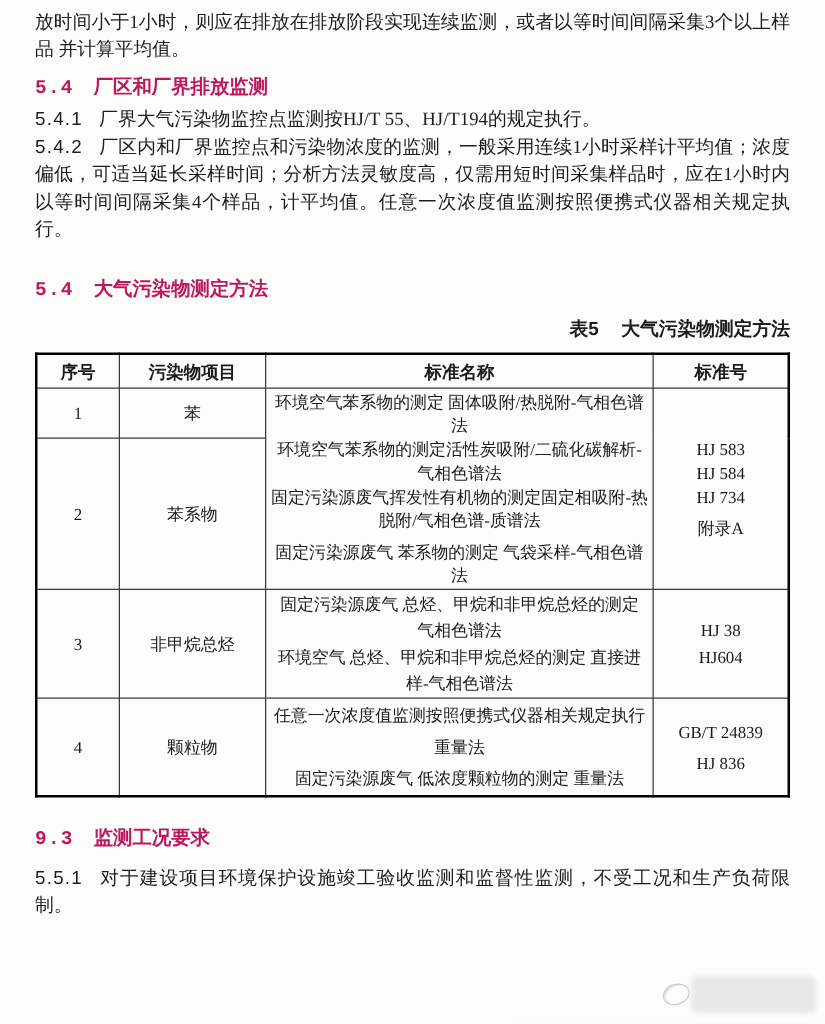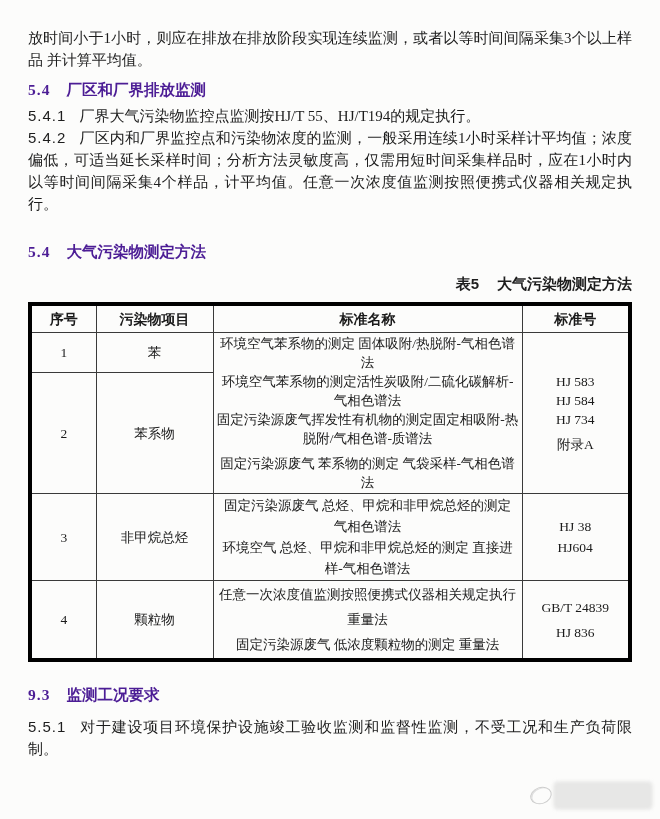--- a/index.html
+++ b/index.html
@@ -7,37 +7,37 @@
     width:660px;height:819px;
     background:#f4f4f2;
     font-family:"Liberation Serif", serif;
     color:#1d1d1d;
   }
   .page{
     position:relative;
     width:660px;height:819px;
     box-sizing:border-box;
     background:#fcfcfb;
-    padding:27px 28px 0 28px;
+    padding:7px 28px 0 28px;
     overflow:hidden;
   }
   p{margin:0;}
   .body-p{
     font-size:15px;
     line-height:22px;
     text-align:justify;
   }
   .indent2{text-indent:2em;}
   .hd{
     margin:0;
-    font-family:Liberation Serif, serif;
+    font-family:Liberation Mono, monospace;
     font-weight:700;
     font-size:15.5px;
     line-height:22px;
-    color:#4c1d95;
+    color:#be185d;
   }
   .hd-num{margin-right:16px;letter-spacing:1px;}
   .mt8{margin-top:8px;}  .mt4{margin-top:4px;}  .mt10{margin-top:10px;} .mt22{margin-top:22px;} .mt26{margin-top:26px;}
   .cl-num{
     font-family:"Liberation Sans", sans-serif;
     margin-right:13px;
     letter-spacing:1px;
     white-space:nowrap;
   }
   .caption{
@@ -46,21 +46,21 @@
     font-family:"Liberation Sans", sans-serif;
     font-weight:700;
     font-size:15px;
     line-height:22px;
   }
   .caption .cap-label{margin-right:18px;}
   table.tbl{
     margin-top:7px;
     width:100%;
     border-collapse:collapse;
-    border:4px solid #000000;
+    border:2px solid #000000;
     table-layout:fixed;
   }
   .tbl th,.tbl td{
     border:1px solid #3a3a3a;
     text-align:center;
     vertical-align:middle;
     padding:1px 3px;
     font-size:13.5px;
     line-height:19px;
     color:#1b1b1b;

